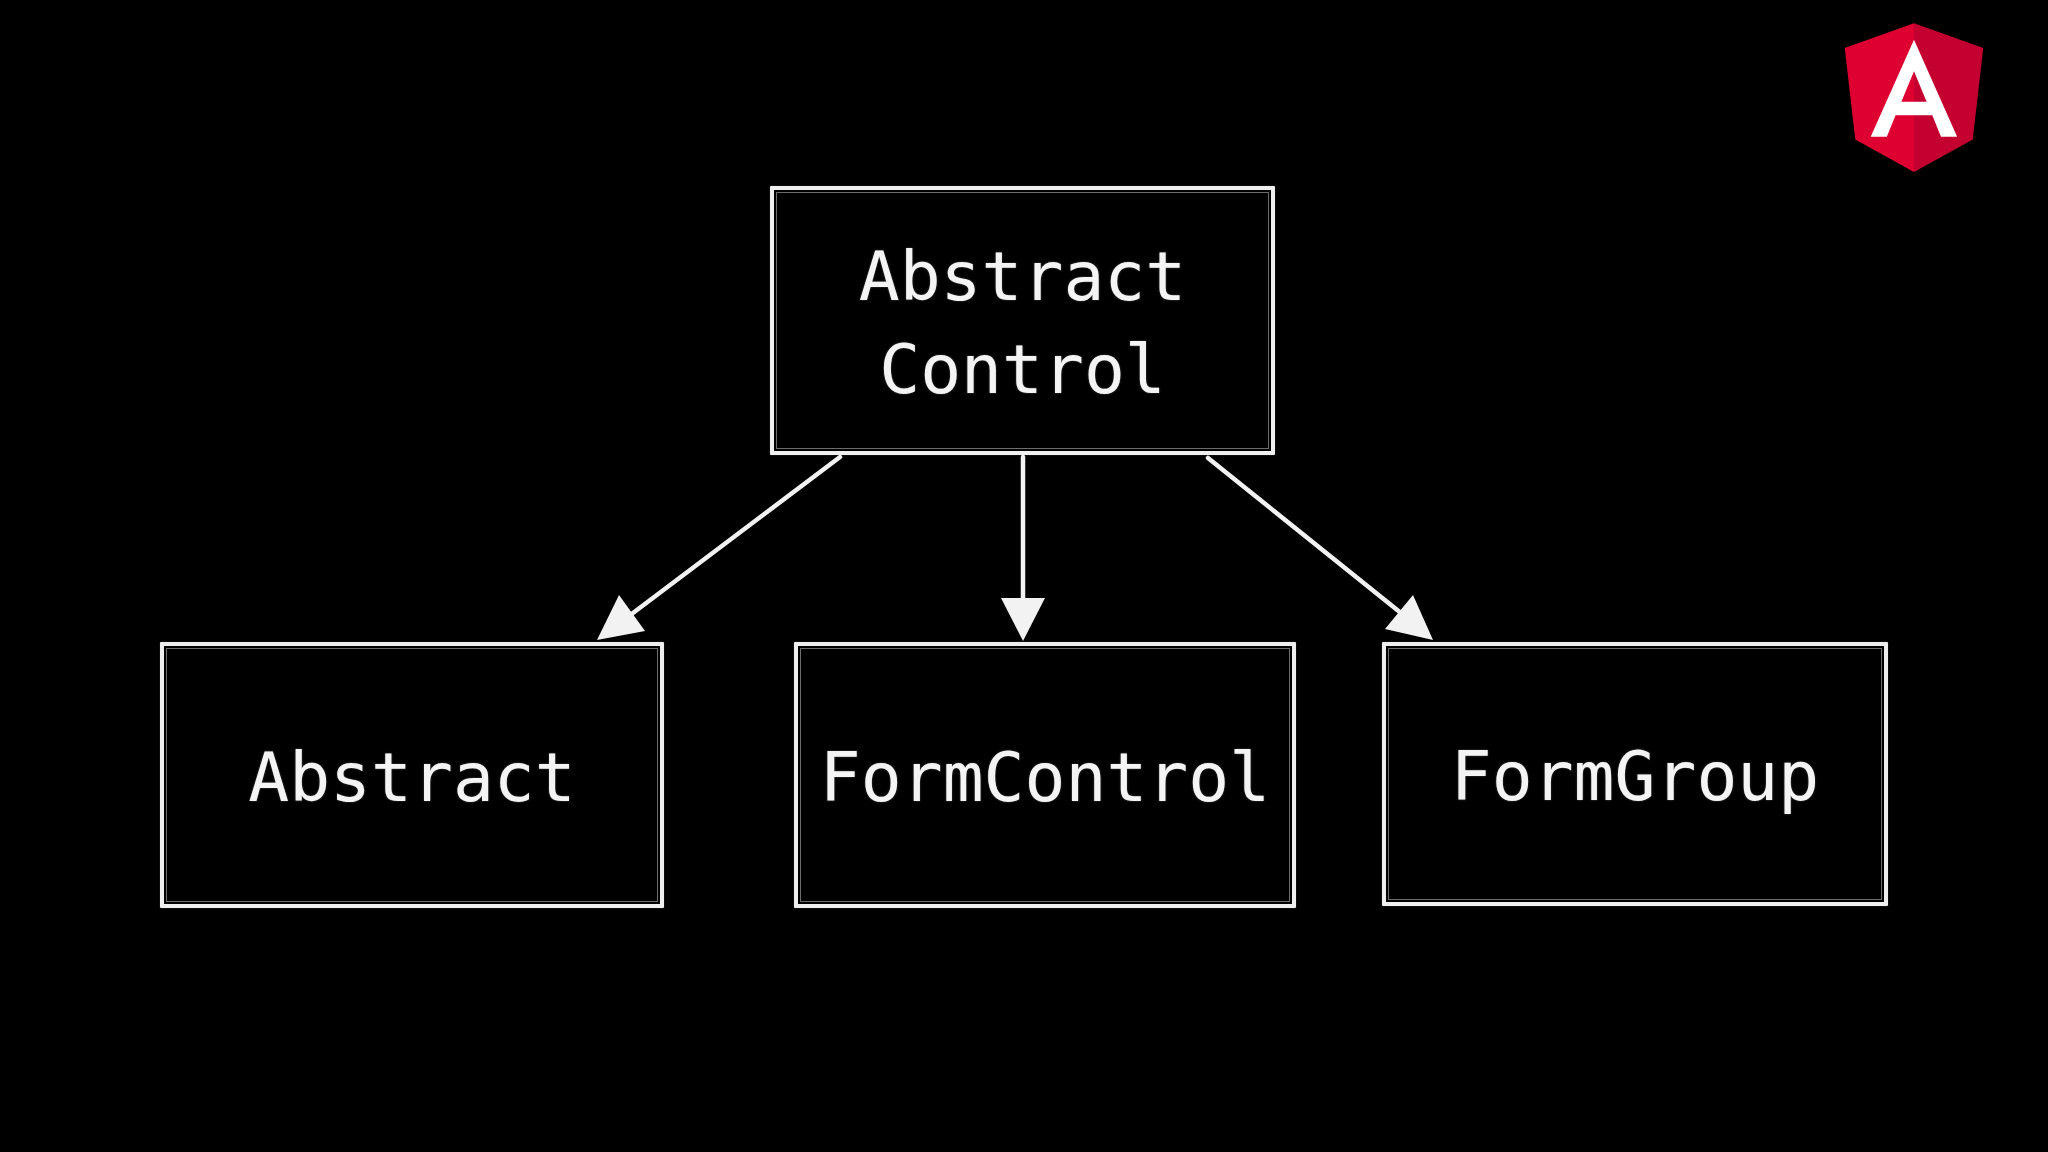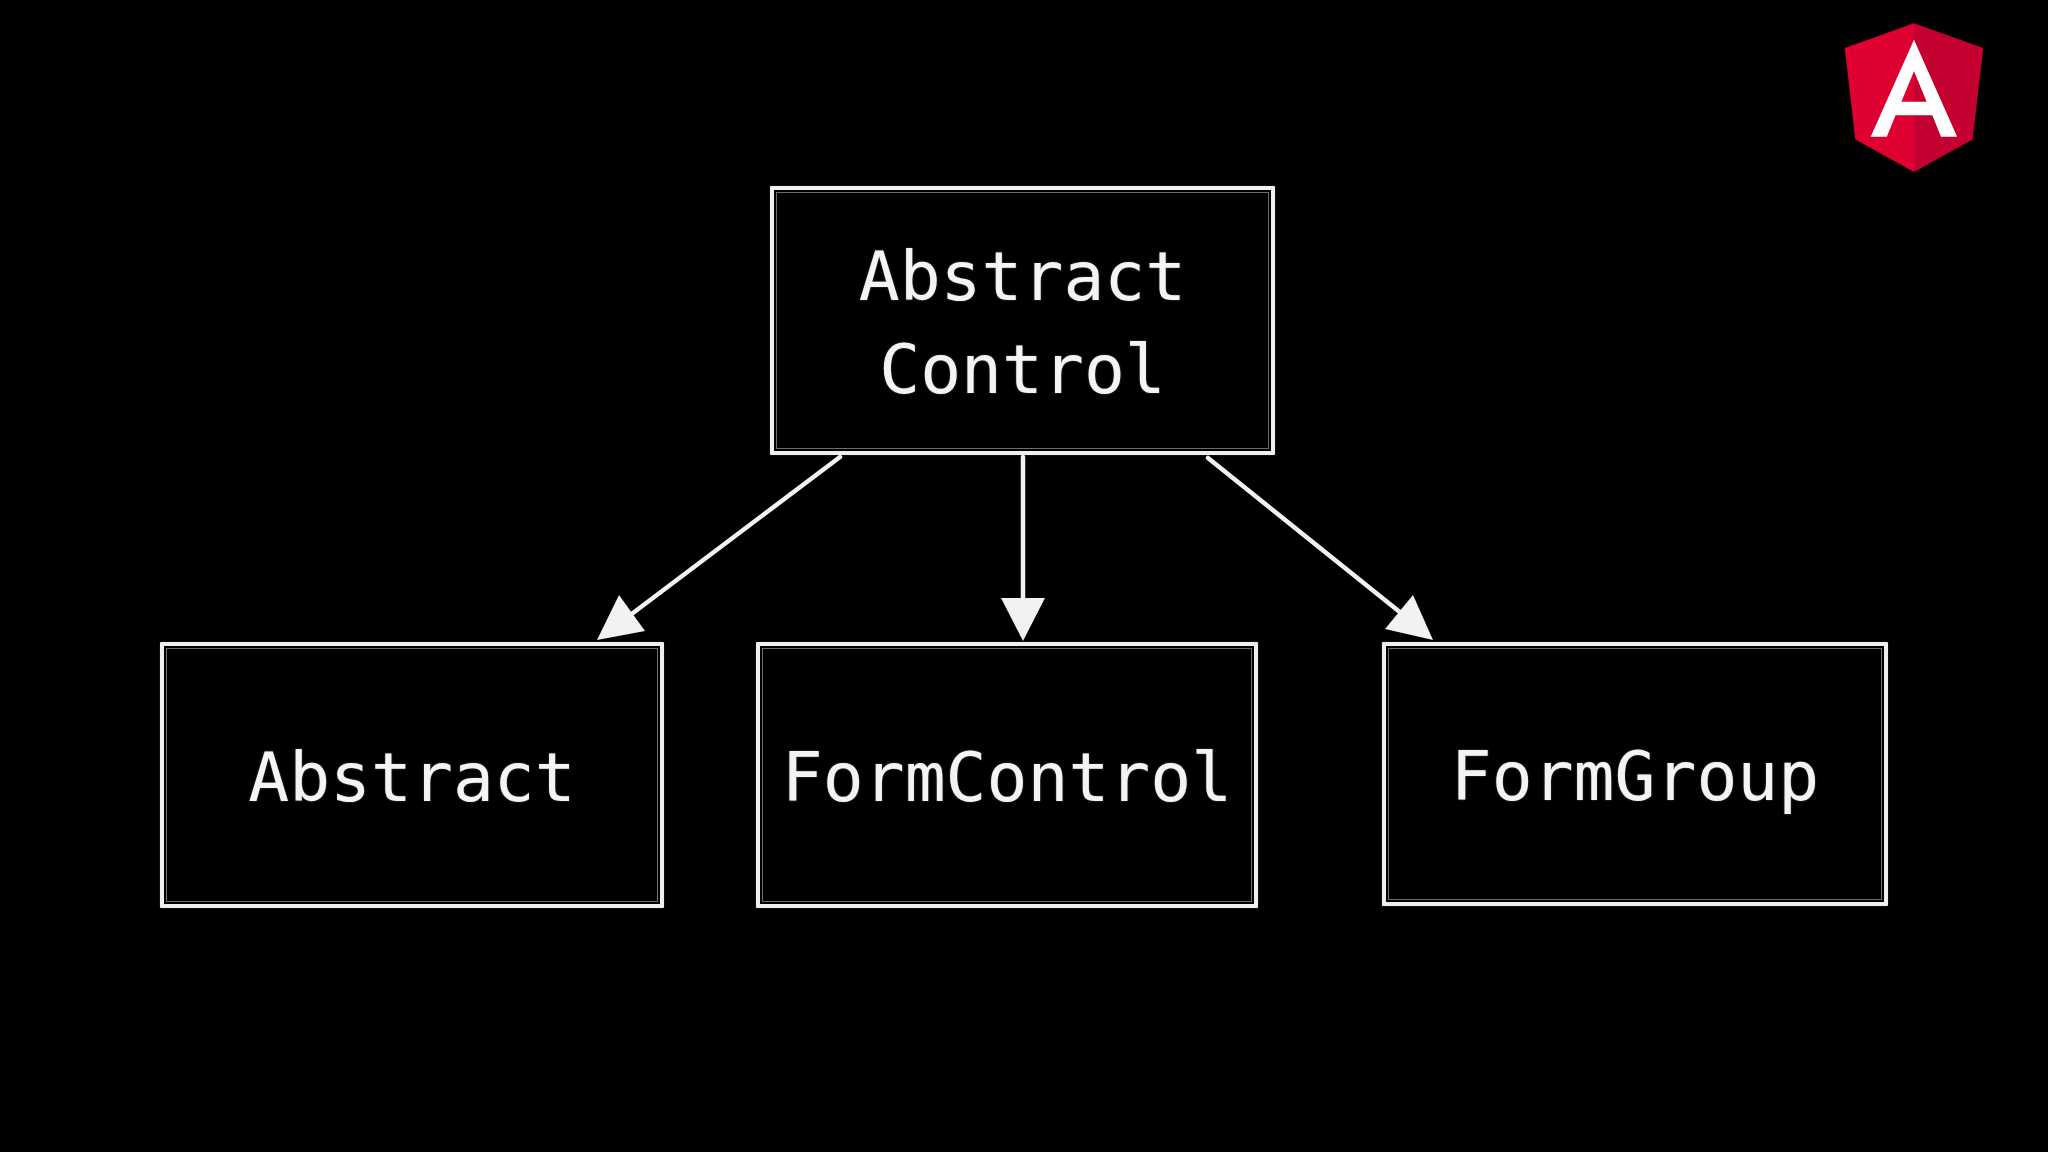--- a/index.html
+++ b/index.html
@@ -31,21 +31,21 @@
     color: #f4f4f4;
     font-size: 68px;
     line-height: 1.36;
     white-space: pre-line;
     letter-spacing: 0px;
     padding-top: 6px;
     text-shadow: 0 0 2px rgba(255,255,255,0.35);
   }
   #node-abstract-control { left: 770px; top: 186px; width: 505px; height: 269px; }
   #node-form-group       { left: 160px; top: 642px; width: 504px; height: 266px; }
-  #node-form-control     { left: 756px; top: 642px; width: 502px; height: 266px; }
+  #node-form-control     { left: 794px; top: 642px; width: 502px; height: 266px; }
   #node-form-array       { left: 1382px; top: 642px; width: 506px; height: 264px; }
 
   #arrows {
     position: absolute;
     left: 0; top: 0;
     width: 2048px;
     height: 1152px;
     pointer-events: none;
   }
   #arrows line {

